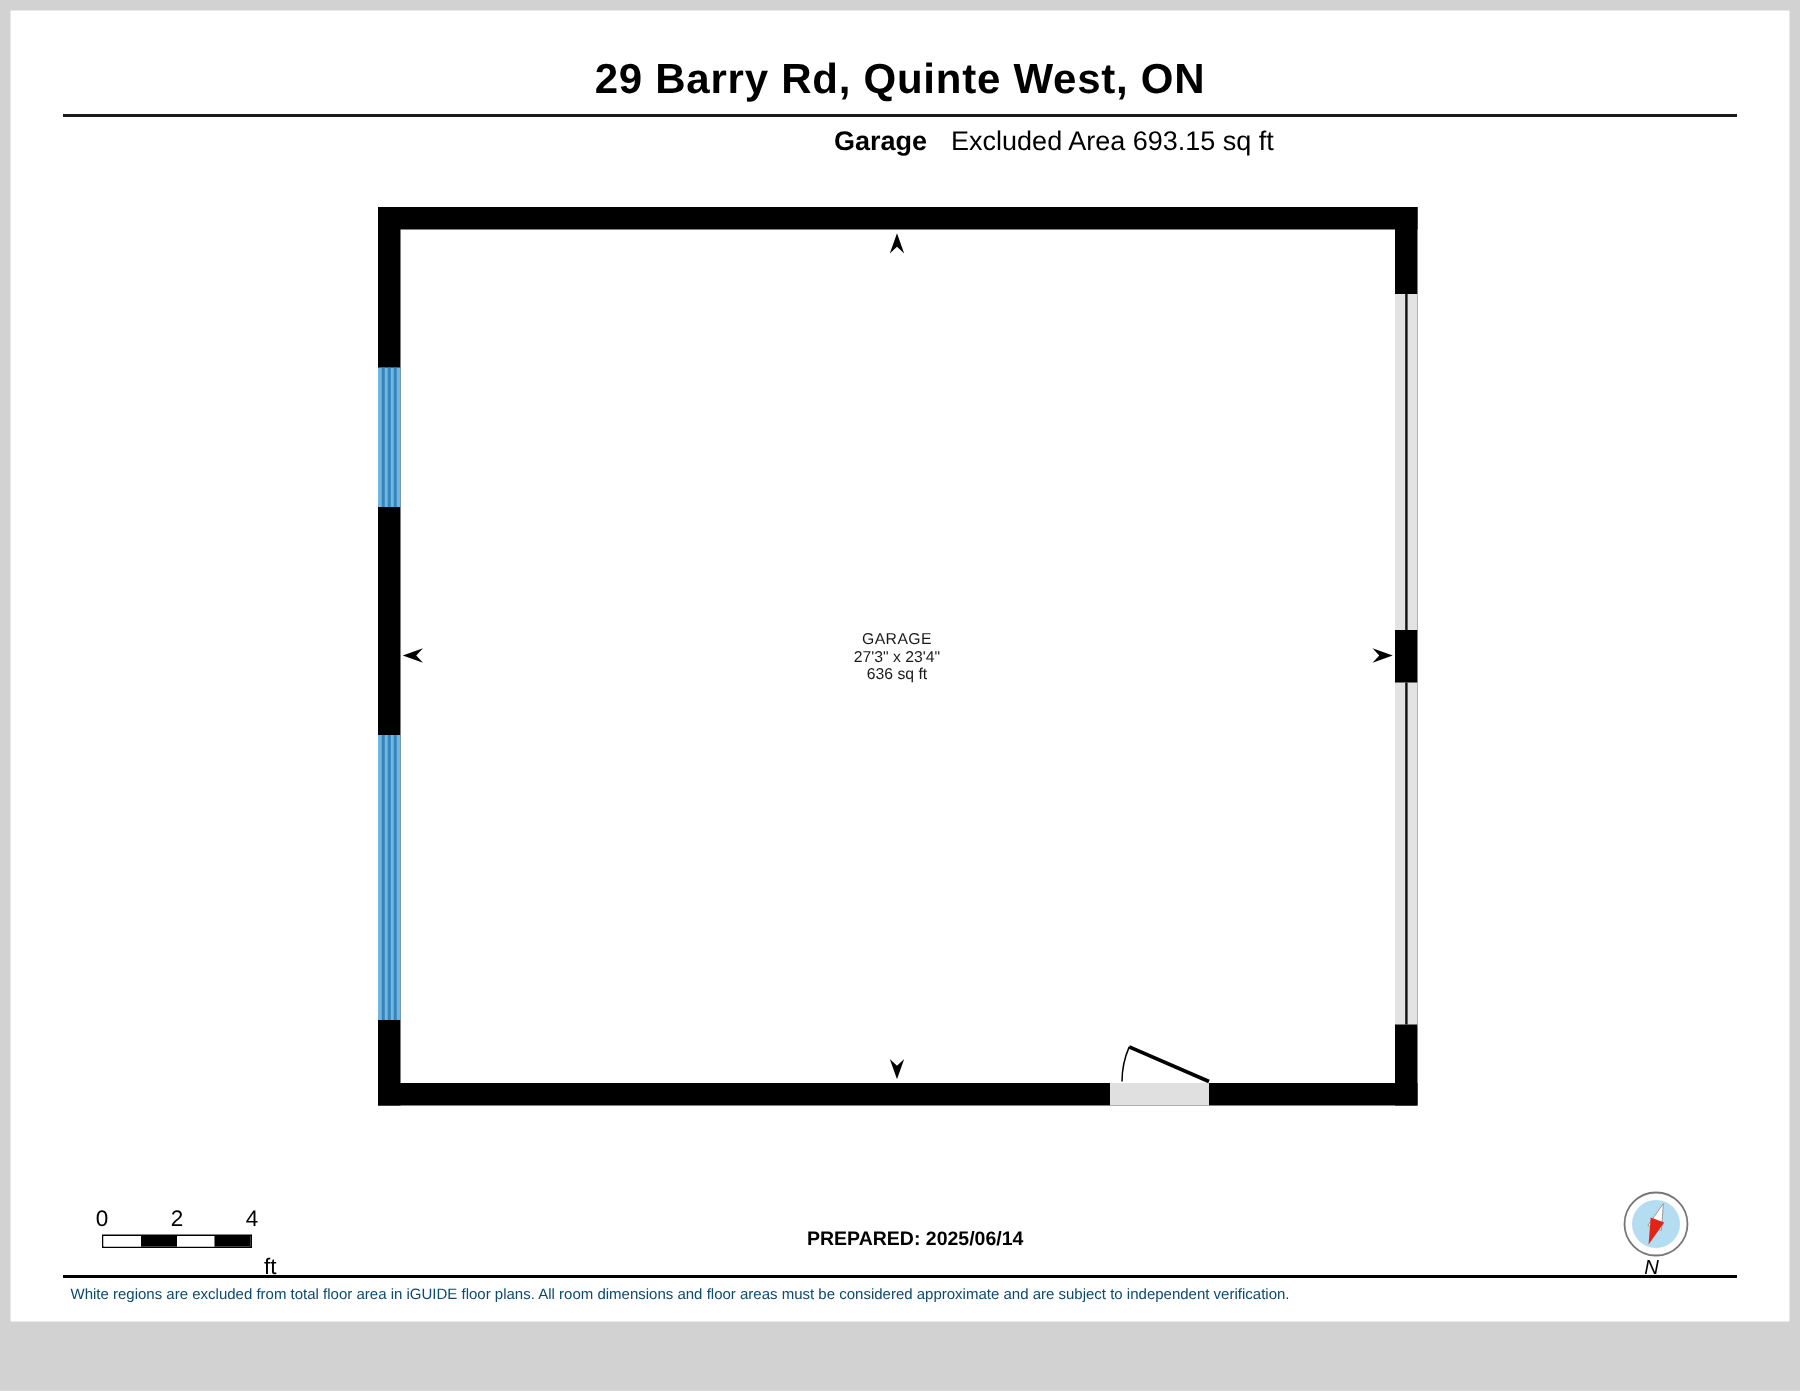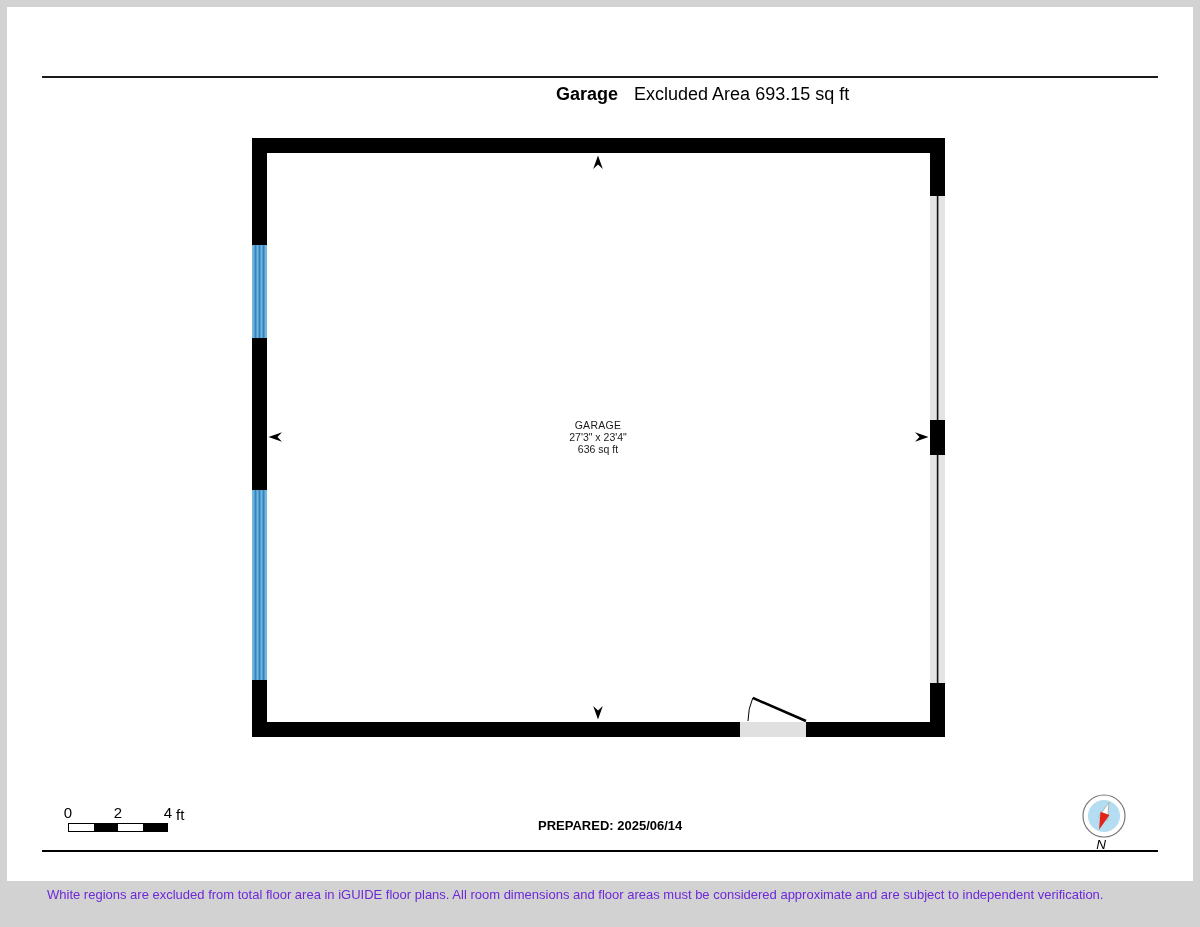--- a/index.html
+++ b/index.html
@@ -65,54 +65,55 @@
     left: 68px; top: 823px;
     width: 100px; height: 9px;
     border: 1px solid #000;
     display: flex;
   }
   .scale-bar .seg { flex: 1 1 25%; height: 100%; }
   .seg-white { background: #ffffff; }
   .seg-black { background: #000000; }
   .scale-unit {
     position: absolute;
-    left: 176px; top: 806px;
+    left: 176px; top: 836px;
     font-size: 15px;
     color: #000;
   }
   .prepared {
     position: absolute;
     left: 538px; top: 818px;
     font-size: 13px;
     color: #000;
     white-space: nowrap;
     font-weight: bold;
   }
   .footer-rule {
     position: absolute;
     left: 42px; top: 850px;
     width: 1116px; height: 2px;
     background: #000;
   }
   .disclaimer {
     position: absolute;
-    left: 47px; top: 887px;
+    left: 47px; top: 858px;
     width: 1110px;
-    font-size: 13px;
-    color: #6d28d9;
+    font-size: 10px;
+    color: #0c4a6e;
     white-space: nowrap;
   }
 </style>
 </head>
 <body>
 
 <div class="canvas">
 
   <div class="page"></div>
 
+  <div class="title">29 Barry Rd, Quinte West, ON</div>
   <div class="title-rule"></div>
 
   <div class="subtitle">
     <span class="floor-label">Garage</span><span>Excluded Area 693.15 sq ft</span>
   </div>
 
   <svg class="plan-svg" viewBox="0 0 1200 927" xmlns="http://www.w3.org/2000/svg">
 
     <rect x="252" y="138" width="693" height="15" fill="#000000"></rect>
     <rect x="252" y="722" width="693" height="15" fill="#000000"></rect>

